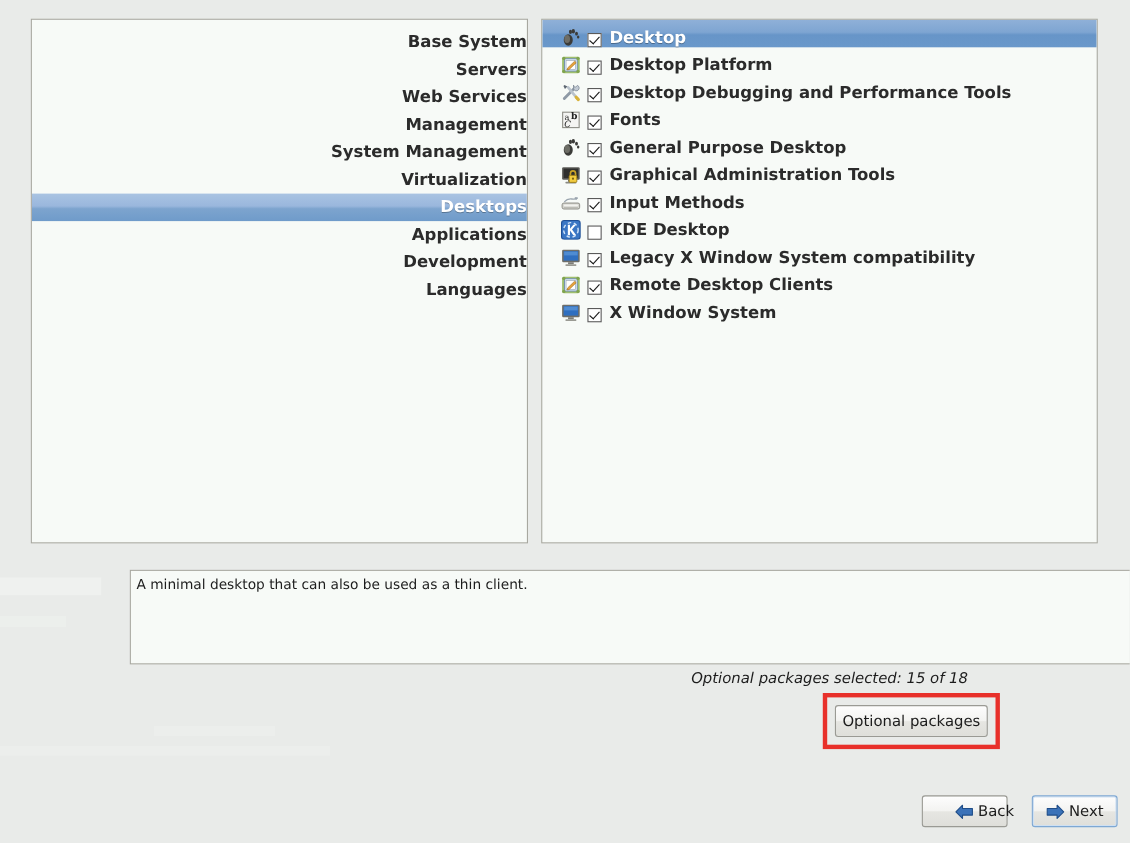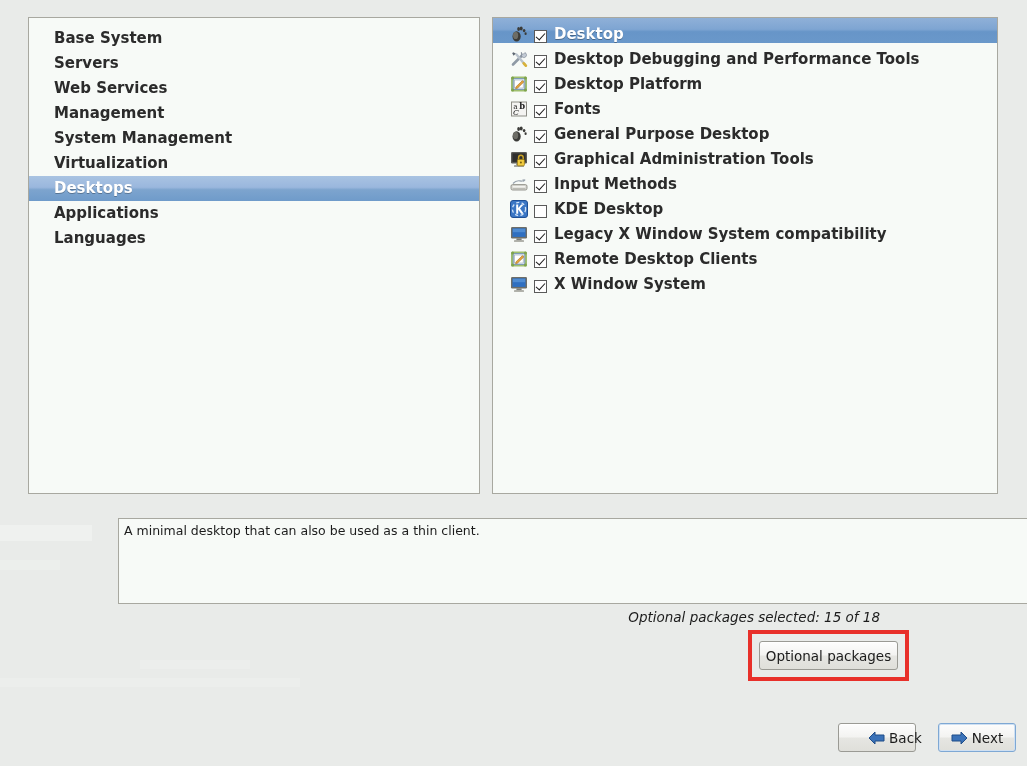--- a/index.html
+++ b/index.html
@@ -27,20 +27,21 @@
   .group-list{padding-top:8px;}
   .group-item{
     height:25px;
     line-height:25px;
     padding-left:25px;
     font-size:15px;
     font-weight:bold;
     color:#2b2b2b;
     white-space:nowrap;
     box-sizing:border-box;
+    text-align:right;
   }
   .group-item.selected{
     background:linear-gradient(to bottom,#a9c3e2 0%,#9ab7dd 45%,#7da4ce 55%,#6f9bca 100%);
     color:#ffffff;
     text-shadow:0 1px 0 rgba(0,0,0,.28);
   }
 
   
   .cat-list{padding-top:0px;}
   .cat-item{
@@ -164,72 +165,73 @@
 <div class="panel" id="group-panel">
   <div class="group-list">
       <div class="group-item">Base System</div>
       <div class="group-item">Servers</div>
       <div class="group-item">Web Services</div>
       <div class="group-item">Management</div>
       <div class="group-item">System Management</div>
       <div class="group-item">Virtualization</div>
       <div class="group-item selected">Desktops</div>
       <div class="group-item">Applications</div>
+      <div class="group-item">Development</div>
       <div class="group-item">Languages</div>
     </div>
 </div>
 
 <div class="panel" id="category-panel">
   <div class="cat-list">
       <div class="cat-item selected">
         <span class="cat-icon">
           <svg class="ic" viewBox="0 0 18 18">
             <ellipse cx="6.6" cy="11.4" rx="4.1" ry="5.2" fill="#3b3b38"></ellipse>
             <ellipse cx="5.6" cy="10.4" rx="2.6" ry="3.6" fill="#6d6d66"></ellipse>
             <ellipse cx="11.2" cy="3.4" rx="1.5" ry="2" fill="#3b3b38"></ellipse>
             <ellipse cx="14.1" cy="5.6" rx="1.3" ry="1.7" fill="#3b3b38"></ellipse>
             <ellipse cx="15.6" cy="8.7" rx="1.1" ry="1.4" fill="#3b3b38"></ellipse>
             <ellipse cx="8.6" cy="4.0" rx="1.4" ry="1.9" fill="#3b3b38"></ellipse>
           </svg>
         </span>
         <span class="cbox checked"></span>
         <span class="cat-label">Desktop</span>
-      </div>
-      <div class="cat-item">
-        <span class="cat-icon">
-          <svg class="ic" viewBox="0 0 18 18">
-            <path d="M3 14.5 L12 5.5" stroke="#8f9aa6" stroke-width="2.6" stroke-linecap="round"></path>
-            <path d="M11.5 6 a2.6 2.6 0 1 0 3.4-3.4 l-1.6 1.6 -1.6 -0.3 -0.3 -1.6 z" fill="#c2cad4" stroke="#7c8794" stroke-width=".7"></path>
-            <path d="M14.8 14.6 L6.5 4.4" stroke="#b9c2cc" stroke-width="2.4" stroke-linecap="round"></path>
-            <path d="M5.8 3.6 L3.2 2.2 L2.2 3.2 L3.6 5.8 Z" fill="#5d6671"></path>
-            <path d="M13.8 13.4 L15.8 15.6" stroke="#d8b23a" stroke-width="2.8" stroke-linecap="round"></path>
-          </svg>
-        </span>
-        <span class="cbox checked"></span>
-        <span class="cat-label">Desktop Debugging and Performance Tools</span>
       </div>
       <div class="cat-item">
         <span class="cat-icon">
           <svg class="ic" viewBox="0 0 18 18">
             <rect x="1" y="1.5" width="16" height="15" rx="1.5" fill="#9fbf6e"></rect>
             <rect x="3.2" y="3.4" width="11.6" height="11.2" fill="#dce9f7" stroke="#6f8cb0" stroke-width=".8"></rect>
             <rect x="4.6" y="5" width="8.6" height="8" fill="#ffffff" stroke="#9aa7b5" stroke-width=".6"></rect>
             <path d="M6 11.8 L12.4 5.6 L13.8 7 L7.4 13.2 L5.6 13.6 Z" fill="#e8a33d" stroke="#a6711f" stroke-width=".6"></path>
             <circle cx="2.6" cy="3.1" r="1.5" fill="#7fa34e"></circle>
             <circle cx="15.4" cy="3.1" r="1.5" fill="#7fa34e"></circle>
             <circle cx="2.6" cy="14.9" r="1.5" fill="#7fa34e"></circle>
             <circle cx="15.4" cy="14.9" r="1.5" fill="#7fa34e"></circle>
           </svg>
         </span>
         <span class="cbox checked"></span>
         <span class="cat-label">Desktop Platform</span>
       </div>
       <div class="cat-item">
         <span class="cat-icon">
           <svg class="ic" viewBox="0 0 18 18">
+            <path d="M3 14.5 L12 5.5" stroke="#8f9aa6" stroke-width="2.6" stroke-linecap="round"></path>
+            <path d="M11.5 6 a2.6 2.6 0 1 0 3.4-3.4 l-1.6 1.6 -1.6 -0.3 -0.3 -1.6 z" fill="#c2cad4" stroke="#7c8794" stroke-width=".7"></path>
+            <path d="M14.8 14.6 L6.5 4.4" stroke="#b9c2cc" stroke-width="2.4" stroke-linecap="round"></path>
+            <path d="M5.8 3.6 L3.2 2.2 L2.2 3.2 L3.6 5.8 Z" fill="#5d6671"></path>
+            <path d="M13.8 13.4 L15.8 15.6" stroke="#d8b23a" stroke-width="2.8" stroke-linecap="round"></path>
+          </svg>
+        </span>
+        <span class="cbox checked"></span>
+        <span class="cat-label">Desktop Debugging and Performance Tools</span>
+      </div>
+      <div class="cat-item">
+        <span class="cat-icon">
+          <svg class="ic" viewBox="0 0 18 18">
             <rect x="1.5" y="2" width="15" height="14" fill="#f4f4f2" stroke="#8d8d86" stroke-width="1"></rect>
             <text x="3.2" y="9.4" font-family="DejaVu Serif, serif" font-size="7.4" fill="#222">a</text>
             <text x="9.2" y="8.6" font-family="DejaVu Serif, serif" font-size="8.4" font-weight="bold" fill="#222">b</text>
             <text x="3.0" y="15.2" font-family="DejaVu Serif, serif" font-size="8" font-style="italic" fill="#222">C</text>
           </svg>
         </span>
         <span class="cbox checked"></span>
         <span class="cat-label">Fonts</span>
       </div>
       <div class="cat-item">

